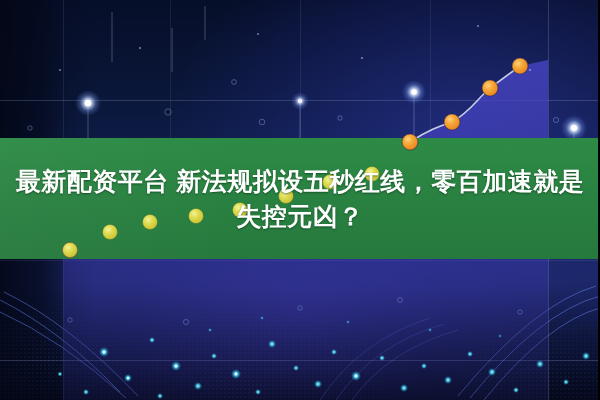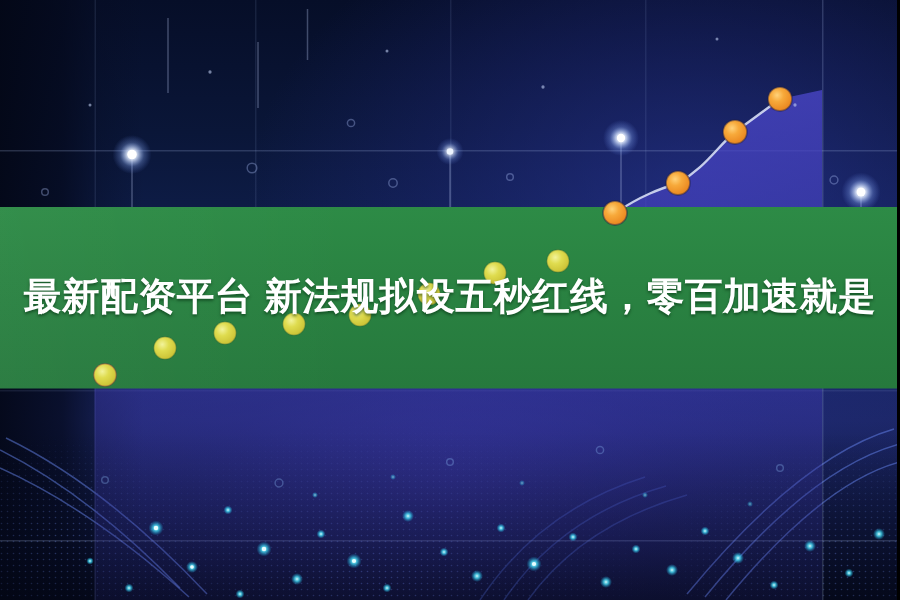--- a/index.html
+++ b/index.html
@@ -276,15 +276,16 @@
       <circle cx="186" cy="322" r="2.6"></circle>
       <circle cx="300" cy="308" r="2.2"></circle>
       <circle cx="400" cy="300" r="2.4"></circle>
       <circle cx="520" cy="312" r="2.2"></circle>
       <circle cx="70" cy="320" r="2.2"></circle>
     </g>
   </svg>
 
   <div id="headline" style="top:138px;height:121px;">
     <span class="ln">最新配资平台 新法规拟设五秒红线，零百加速就是</span>
+    <span class="ln">失控元凶？</span>
   </div>
 
 </div>
 
 </body></html>

